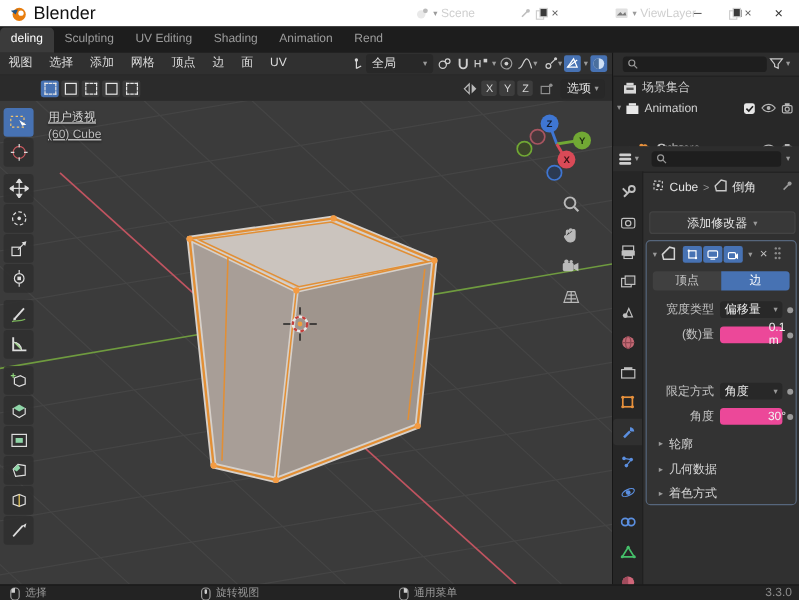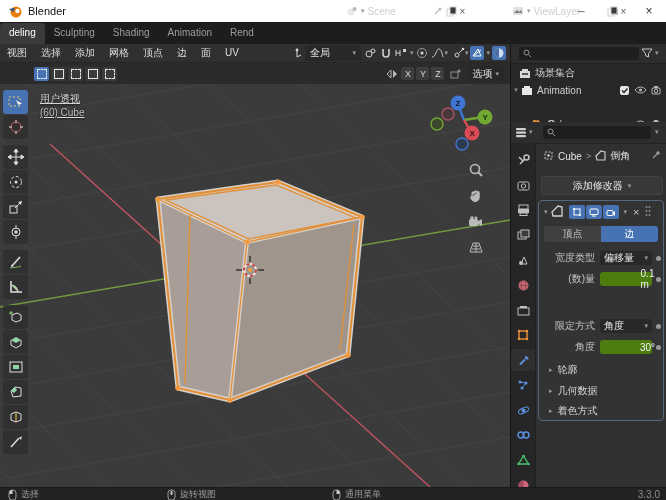--- a/index.html
+++ b/index.html
@@ -3,21 +3,21 @@
 <meta charset="utf-8">
 <style>
   html,body{margin:0;padding:0;}
   body{width:666px;height:500px;position:relative;overflow:hidden;background:#303030;
        font-family:"Liberation Sans","DejaVu Sans",sans-serif;font-size:10px;color:#d8d8d8;
        -webkit-user-select:none;user-select:none;}
   .abs{position:absolute;}
   .row{display:flex;align-items:center;}
   
   .titlebar{left:0;top:0;width:666px;height:22px;background:#ffffff;color:#111;}
-  .titlebar .title{font-size:11px;margin-left:6px;}
+  .titlebar .title{font-size:15px;margin-left:6px;}
   .wbtn{width:34px;height:22px;display:flex;align-items:center;justify-content:center;color:#333;font-size:10px;}
   
   .topbar{left:0;top:22px;width:666px;height:22px;background:#1d1d1d;display:flex;align-items:flex-end;}
   .wtab{font-size:10px;color:#9d9d9d;padding:3px 9px 4px 9px;line-height:14px;white-space:nowrap;}
   .wtab.active{background:#3b3b3b;color:#ffffff;border-radius:4px 4px 0 0;}
   .idwidget{position:absolute;top:2px;height:18px;display:flex;align-items:center;gap:3px;color:#cfcfcf;}
   .mini-ico svg{display:block;}
   .chev{color:#9a9a9a;font-size:7px;}
   
   .vhead1{left:0;top:44px;width:510px;height:18px;background:#303030;display:flex;align-items:center;border-bottom:1px solid #262626;}
@@ -55,21 +55,21 @@
   .modpanel{position:absolute;left:27px;top:78px;width:124px;height:219px;border:1px solid #56667c;border-radius:4px;background:#333333;}
   .mh{position:absolute;left:0;top:0;width:124px;height:22px;display:flex;align-items:center;}
   .mtog{width:16px;height:14px;background:#4772b3;border-radius:2px;margin-right:1px;display:flex;align-items:center;justify-content:center;}
   .mtabs{position:absolute;left:5px;top:25px;width:114px;height:16px;display:flex;}
   .mtab{flex:1;display:flex;align-items:center;justify-content:center;color:#c9c9c9;background:#404040;}
   .mtab.first{border-radius:3px 0 0 3px;}
   .mtab.active{background:#4772b3;color:#ffffff;border-radius:0 3px 3px 0;}
   .prow{position:absolute;left:0;width:124px;height:16px;display:flex;align-items:center;}
   .plabel{width:56px;text-align:right;color:#c2c2c2;margin-right:5px;white-space:nowrap;}
   .pdrop{width:52px;height:14px;background:#282828;border-radius:3px;display:flex;align-items:center;justify-content:space-between;padding:0 4px;color:#eaeaea;box-sizing:border-box;}
-  .pval{width:52px;height:14px;background:#4d7c0f;border-radius:3px;display:flex;align-items:center;justify-content:center;color:#f2f2f2;box-sizing:border-box;padding-left:43px;}
+  .pval{width:52px;height:14px;background:#ec4899;border-radius:3px;display:flex;align-items:center;justify-content:center;color:#f2f2f2;box-sizing:border-box;padding-left:43px;}
   .pdot{width:5px;height:5px;border-radius:50%;background:#9a9a9a;margin-left:4px;}
   .psec{position:absolute;left:10px;height:14px;display:flex;align-items:center;gap:5px;color:#d6d6d6;}
   .psec .tri{color:#9a9a9a;font-size:7px;}
   
   .statusbar{left:0;top:487px;width:666px;height:13px;background:#232323;border-top:1px solid #191919;display:flex;align-items:center;color:#9a9a9a;font-size:9px;}
   .sb-item{display:flex;align-items:center;gap:4px;}
   .ver{position:absolute;right:6px;color:#8b8b8b;font-size:10px;}
 </style>
 </head>
 <body>
@@ -85,20 +85,21 @@
   <span class="title">Blender</span>
   <span style="flex:1"></span>
   <span class="wbtn">─</span>
   <span class="wbtn">□</span>
   <span class="wbtn" style="font-size:12px">×</span>
 </div>
 
 <div class="abs topbar">
   <span class="wtab active">deling</span>
   <span class="wtab">Sculpting</span>
+  <span class="wtab">UV Editing</span>
   <span class="wtab">Shading</span>
   <span class="wtab">Animation</span>
   <span class="wtab">Rend</span>
 </div>
 <div class="idwidget" style="left:346px;">
   <span class="mini-ico">
     <svg width="12" height="12">
         <circle cx="5" cy="7" r="3.5" fill="#e9e9e9"></circle>
         <circle cx="8.5" cy="4" r="2" fill="#bbb"></circle>
       </svg>

